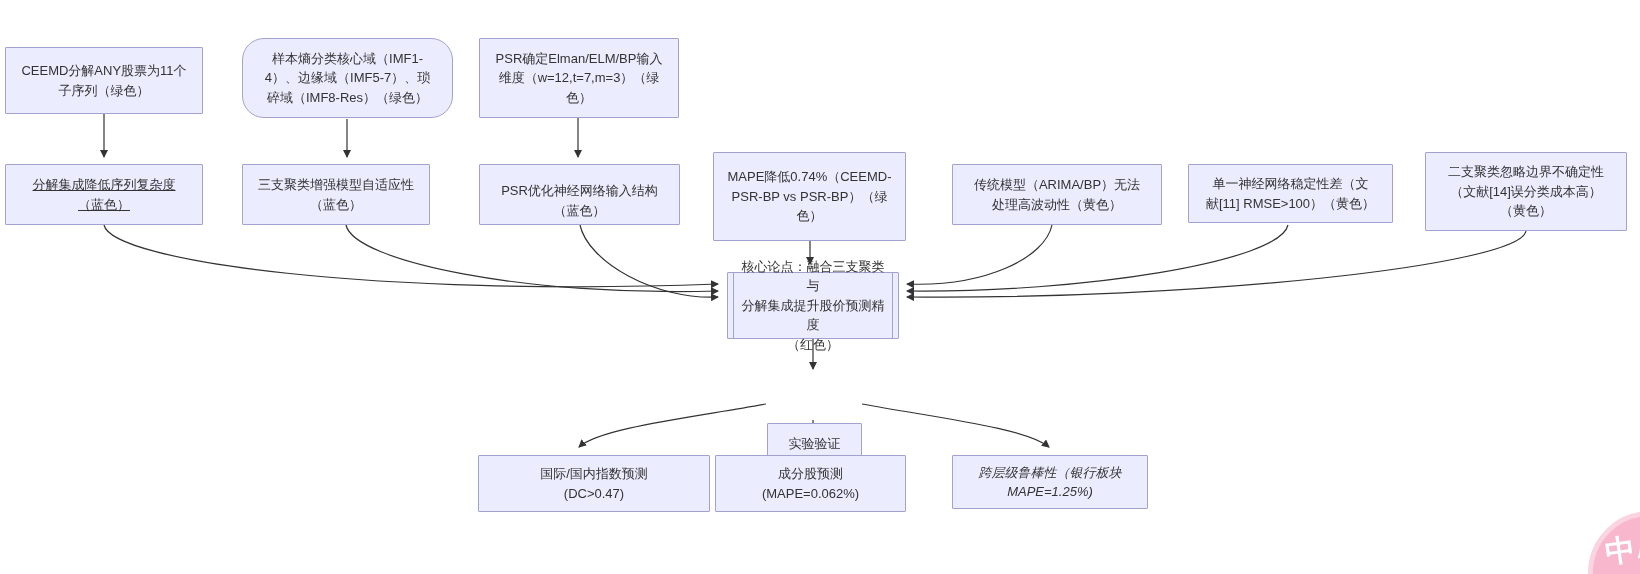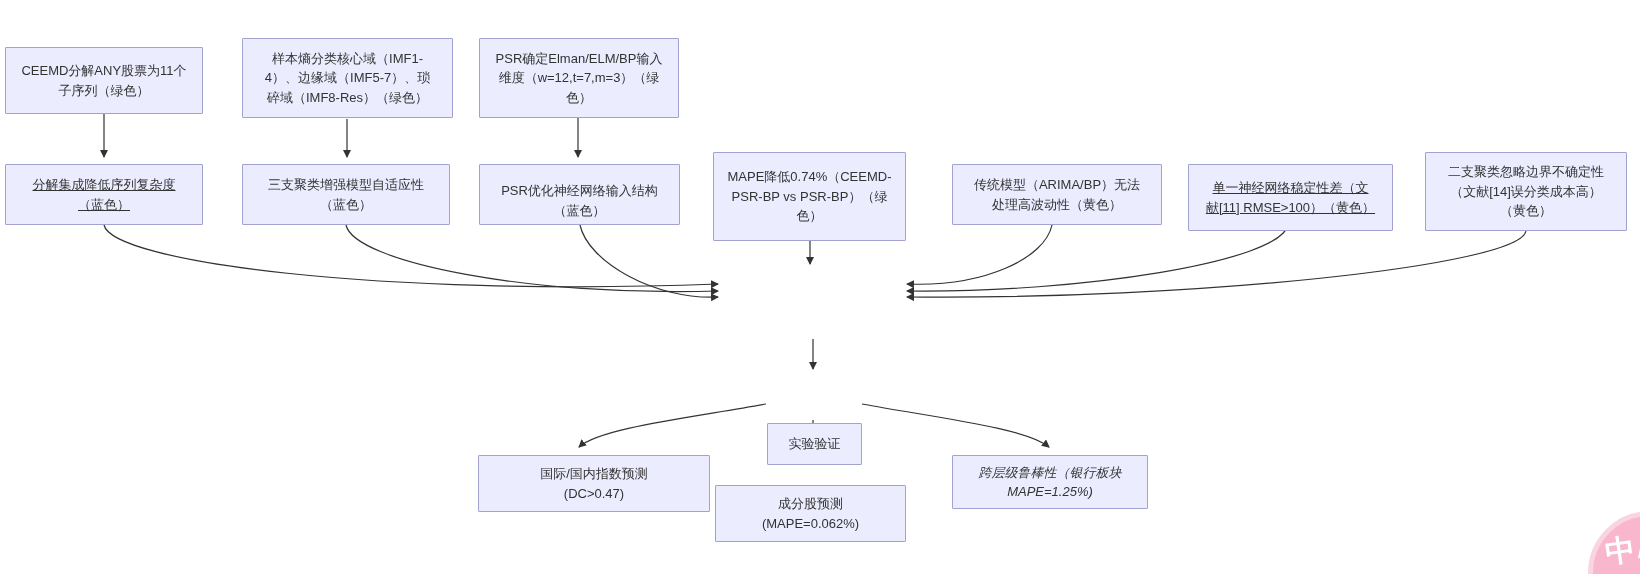--- a/index.html
+++ b/index.html
@@ -61,80 +61,85 @@
       <path d="M813,420 L813,447" marker-end="url(#arrow)"></path>
       <path d="M862,404 C938,418 1026,428 1049,447" marker-end="url(#arrow)"></path>
     </g>
   </svg>
 
   <div class="node" style="left:5px;top:47px;width:198px;height:67px;text-align:center;">
     <span class="lbl">CEEMD分解ANY股票为11个
 子序列（绿色）</span>
   </div>
 
-  <div class="node" style="left:242px;top:38px;width:211px;height:80px;">
+  <div class="node" style="left:242px;top:38px;width:211px;height:80px;border-radius:22px;">
     <span class="lbl">样本熵分类核心域（IMF1-
 4）、边缘域（IMF5-7）、琐
 碎域（IMF8-Res）（绿色）</span>
   </div>
 
   <div class="node" style="left:479px;top:38px;width:200px;height:80px;">
     <span class="lbl">PSR确定Elman/ELM/BP输入
 维度（w=12,t=7,m=3）（绿
 色）</span>
   </div>
 
   <div class="node" style="left:5px;top:164px;width:198px;height:61px;text-decoration:underline;">
     <span class="lbl">分解集成降低序列复杂度
 （蓝色）</span>
   </div>
 
-  <div class="node" style="left:242px;top:164px;width:208px;height:61px;">
+  <div class="node" style="left:242px;top:164px;width:188px;height:61px;">
     <span class="lbl">三支聚类增强模型自适应性
 （蓝色）</span>
   </div>
 
   <div class="node" style="left:479px;top:164px;width:201px;height:61px;align-items:flex-end;">
     <span class="lbl">PSR优化神经网络输入结构
 （蓝色）</span>
   </div>
 
   <div class="node" style="left:713px;top:152px;width:193px;height:89px;">
     <span class="lbl">MAPE降低0.74%（CEEMD-
 PSR-BP vs PSR-BP）（绿
 色）</span>
   </div>
 
   <div class="node" style="left:952px;top:164px;width:210px;height:61px;">
     <span class="lbl">传统模型（ARIMA/BP）无法
 处理高波动性（黄色）</span>
   </div>
 
-  <div class="node" style="left:1188px;top:164px;width:205px;height:67px;text-decoration:underline;">
+  <div class="node" style="left:1188px;top:164px;width:205px;height:59px;">
     <span class="lbl">单一神经网络稳定性差（文
 献[11] RMSE&gt;100）（黄色）</span>
   </div>
 
   <div class="node" style="left:1425px;top:152px;width:202px;height:79px;">
     <span class="lbl">二支聚类忽略边界不确定性
 （文献[14]误分类成本高）
 （黄色）</span>
   </div>
 
+  <div class="node subroutine" style="left:727px;top:272px;width:172px;height:67px;">
+    <span class="lbl">核心论点：融合三支聚类与
+分解集成提升股价预测精度
+（红色）</span>
+  </div>
 
   <div class="node" style="left:767px;top:377px;width:95px;height:42px;margin-top:46px;">
     <span class="lbl">实验验证</span>
   </div>
 
   <div class="node" style="left:478px;top:455px;width:232px;height:57px;">
     <span class="lbl">国际/国内指数预测
 (DC&gt;0.47)</span>
   </div>
 
-  <div class="node" style="left:715px;top:455px;width:191px;height:57px;margin-top:30px;">
+  <div class="node" style="left:715px;top:455px;width:191px;height:57px;">
     <span class="lbl">成分股预测
 (MAPE=0.062%)</span>
   </div>
 
   <div class="node" style="left:952px;top:455px;width:196px;height:54px;font-style:italic;">
     <span class="lbl">跨层级鲁棒性（银行板块
 MAPE=1.25%)</span>
   </div>
 
   <div class="watermark">

